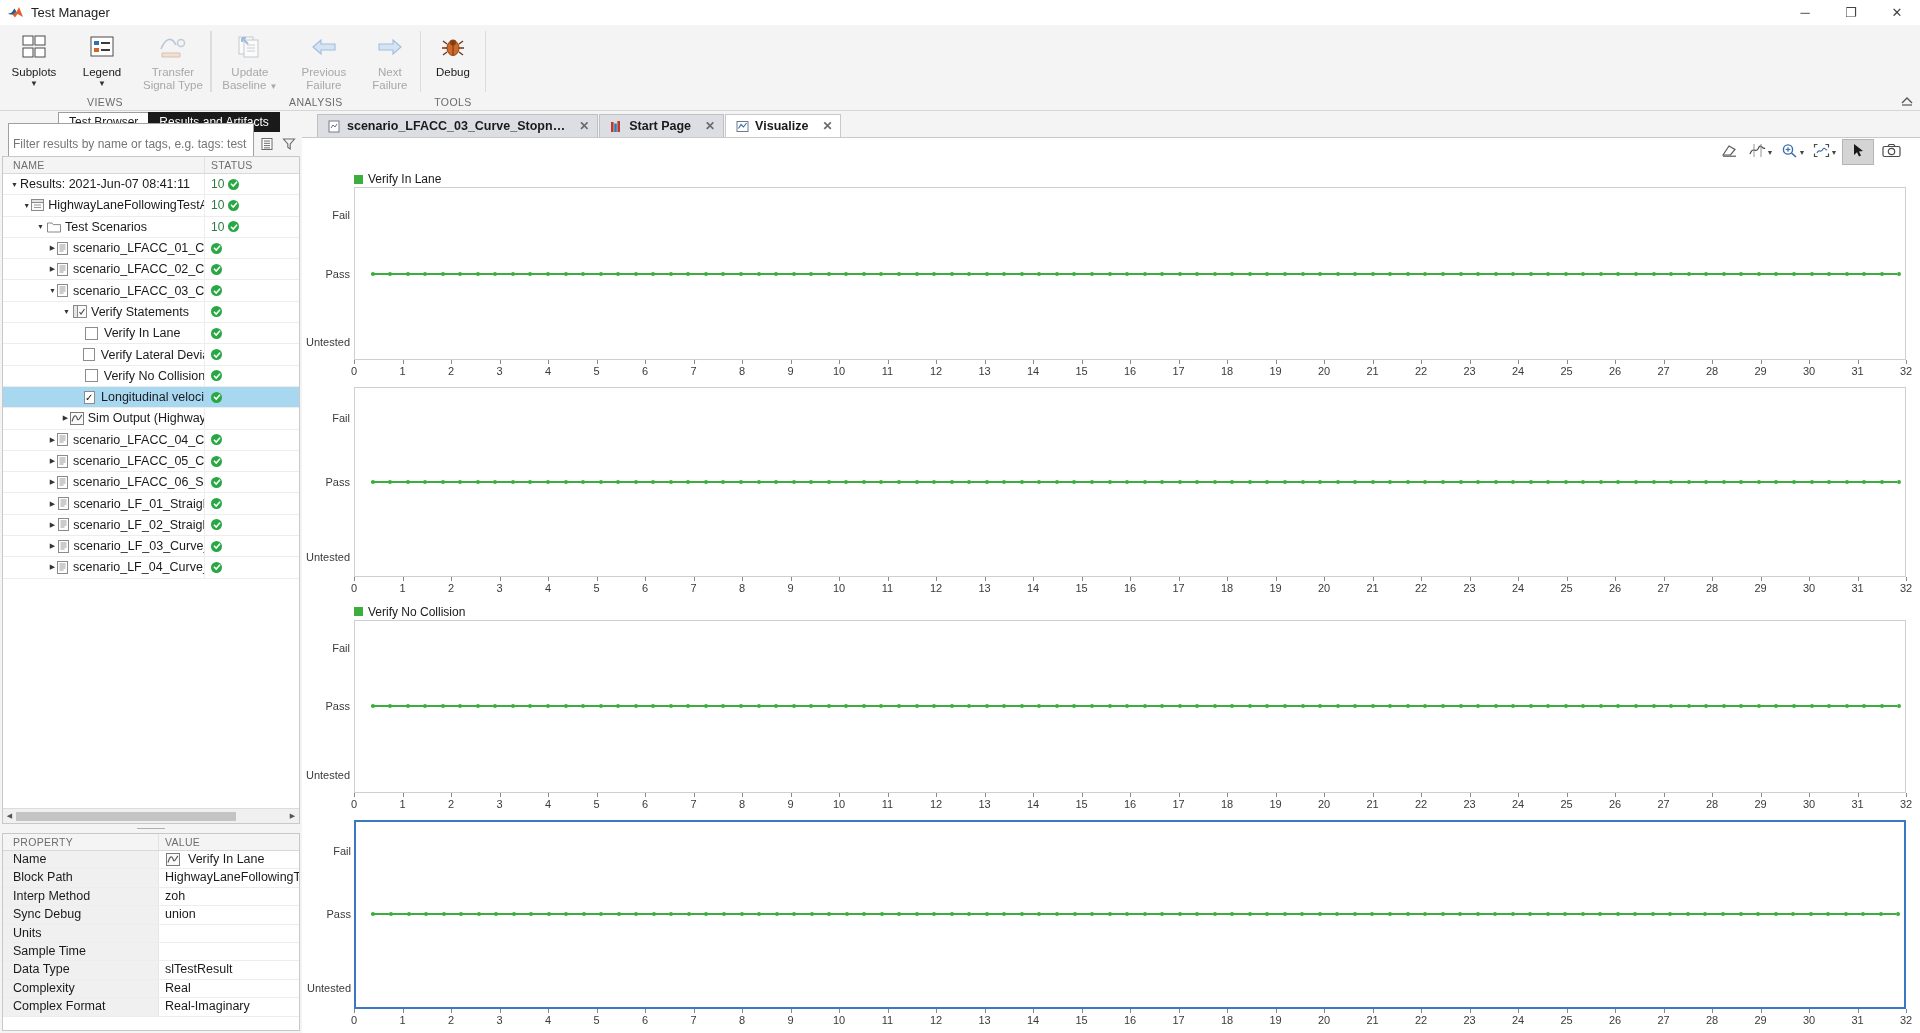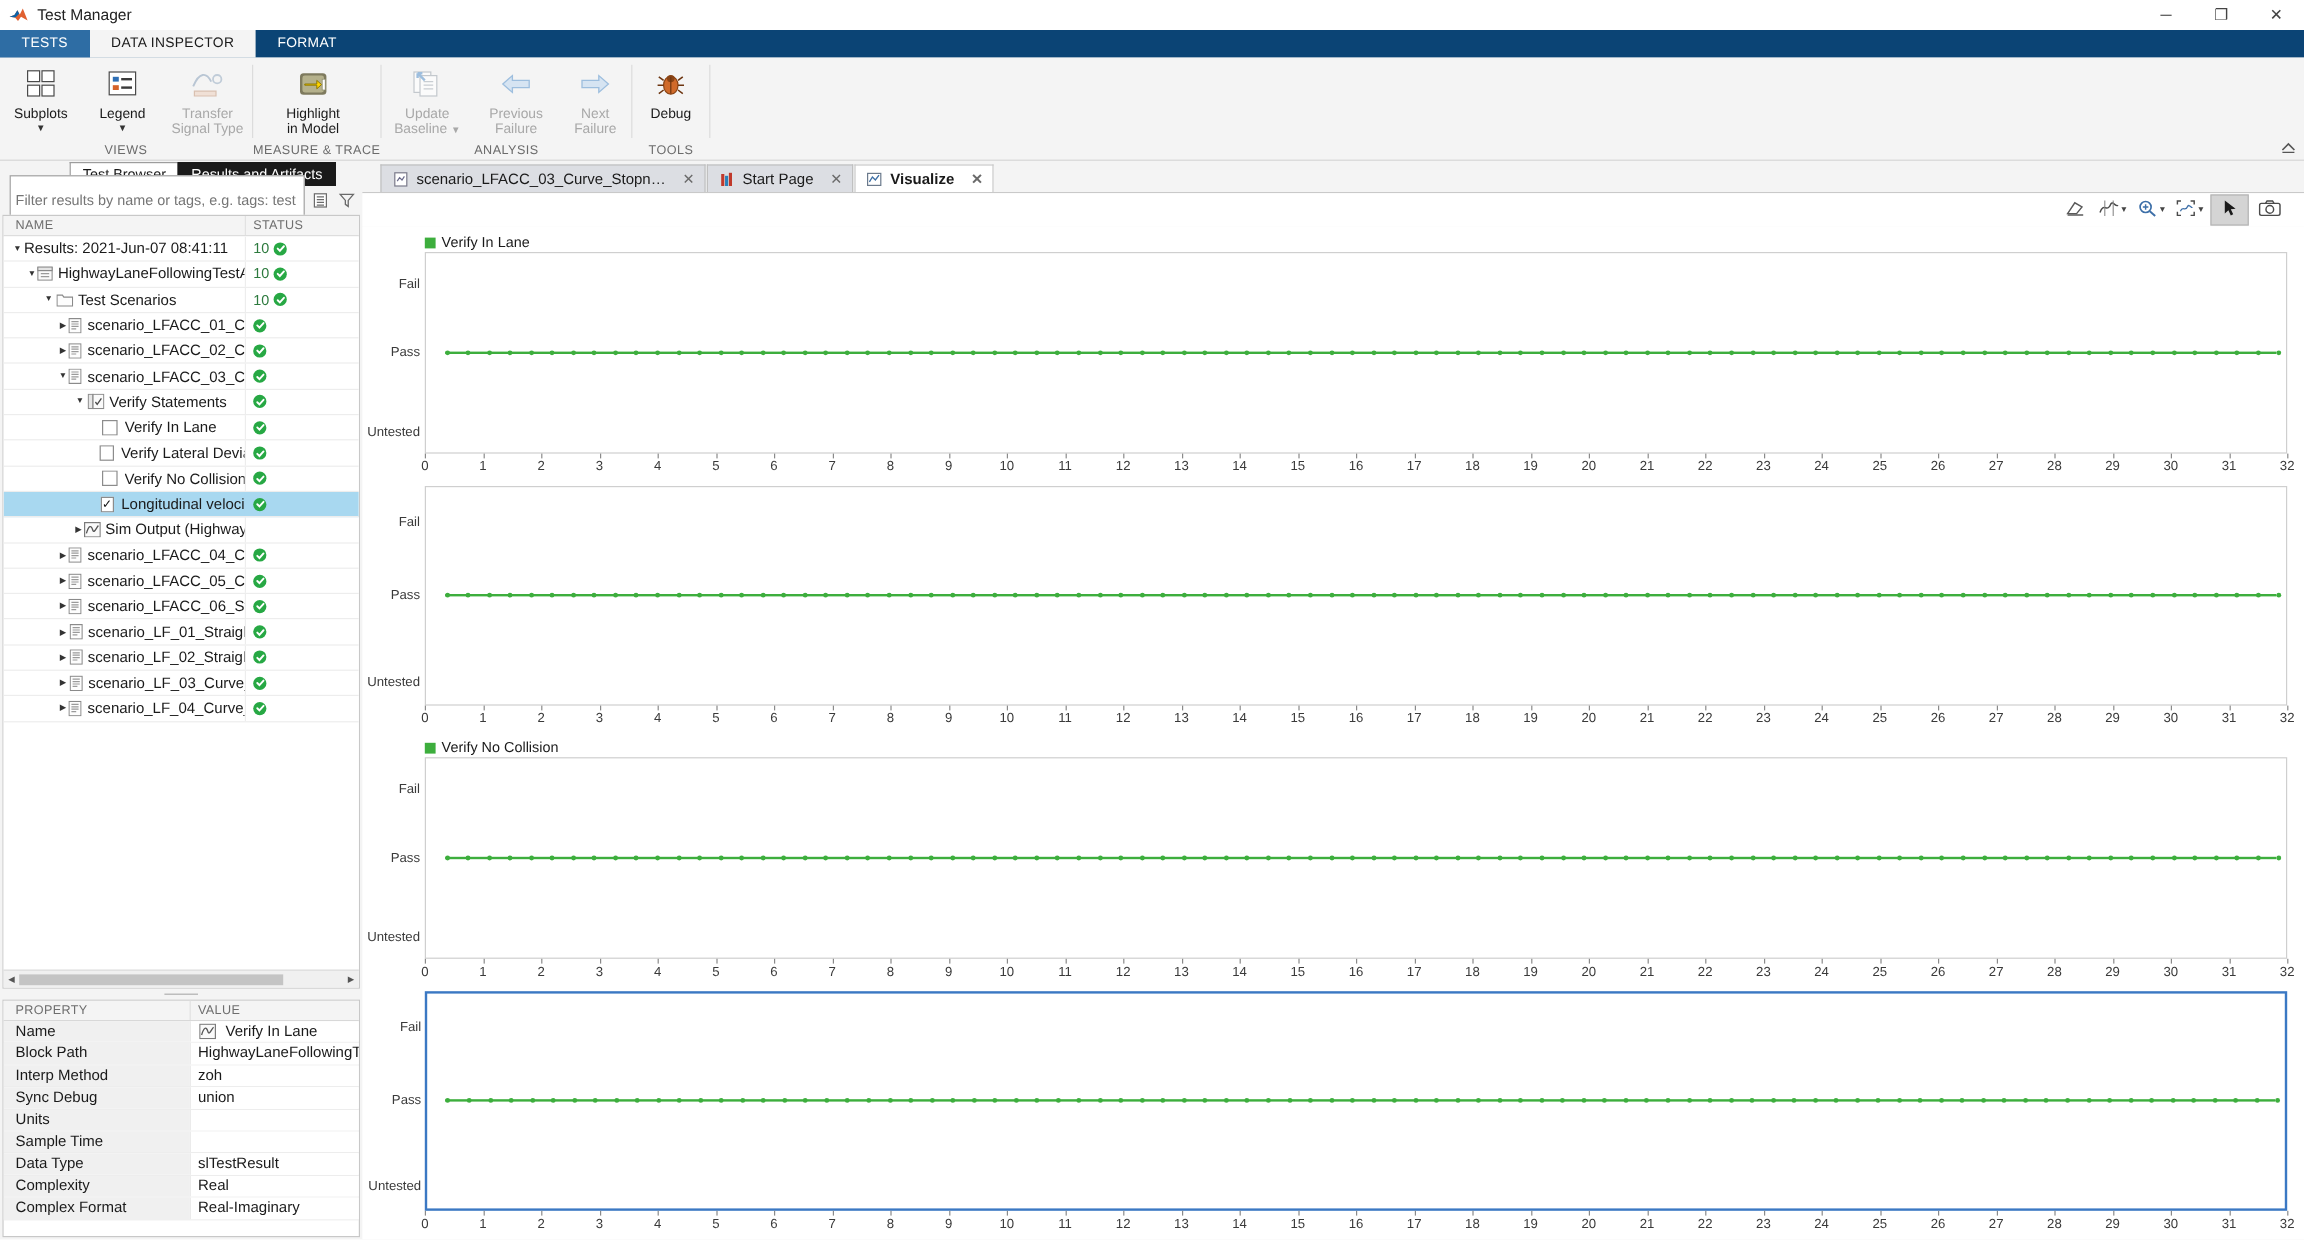--- a/index.html
+++ b/index.html
@@ -100,21 +100,21 @@
   .prow .p1{width:145px;padding-left:10px;line-height:17.4px;font-size:12.5px;background:#f0f0f0;}
   .prow .p2{flex:1;padding-left:6px;line-height:17.4px;font-size:12.5px;background:#ffffff;
             border-left:1px solid #e6e6e6;display:flex;align-items:center;gap:4px;overflow:hidden;
             white-space:nowrap;}
 
   
   .right{flex:1;display:flex;flex-direction:column;min-width:0;background:#f4f4f4;}
   .doctabs{height:26px;display:flex;align-items:flex-end;padding-left:15px;background:#f4f4f4;
            border-bottom:1px solid #c9c9c9;}
   .dtab{height:22px;display:flex;align-items:center;gap:6px;padding:0 8px 0 9px;
-        font-size:12.5px;border:1px solid #c0c0c0;border-bottom:none;margin-right:1px;}
+        font-size:12.5px;border:1px solid #c0c0c0;border-bottom:none;margin-right:1px;font-weight:bold;}
   .dtab.inactive{background:#dcdee3;color:#1a1a1a;}
   .dtab.active{background:#ffffff;color:#1a1a1a;font-weight:bold;border-color:#c9c9c9;}
   .dtab .x{color:#6a6a6a;font-size:12px;margin-left:8px;}
   .dtab .dico{width:14px;height:14px;display:inline-flex;align-items:center;justify-content:center;}
 
   .plottoolbar{height:28px;background:#ffffff;display:flex;align-items:center;
                justify-content:flex-end;padding-right:14px;gap:2px;}
   .ptbtn{height:24px;min-width:26px;display:flex;align-items:center;justify-content:center;gap:1px;padding:0 2px;}
   .ptbtn.active{background:#d4d4d4;border:1px solid #b4b4b4;}
   .tcaret{font-size:7px;color:#444;}
@@ -149,25 +149,20 @@
       </svg>
     </span>
     <span class="title-text">Test Manager</span>
     <div class="win-btns">
       <div class="win-btn">─</div>
       <div class="win-btn">❐</div>
       <div class="win-btn close">✕</div>
     </div>
   </div>
 
-  <div class="ribbon-tabs">
-    <div class="rtab tests">TESTS</div>
-    <div class="rtab active">DATA INSPECTOR</div>
-    <div class="rtab">FORMAT</div>
-  </div>
 
   <div class="ribbon">
 
     <div class="rgroup">
       <div class="items">
         <div class="rbtn">
           <span class="ico">
             <svg width="26" height="26" viewBox="0 0 26 26">
               <rect x="2" y="2" width="10" height="9" fill="#fff" stroke="#4a4a4a"></rect>
               <rect x="14" y="2" width="10" height="9" fill="#fff" stroke="#4a4a4a"></rect>
@@ -202,39 +197,20 @@
           <span class="lbl">
             <span>Transfer</span><br>
             <span>Signal Type</span>
           </span>
         </div>
       </div>
       <div class="glabel">VIEWS</div>
     </div>
     <div class="rsep"></div>
 
-    <div class="rgroup">
-      <div class="items">
-        <div class="rbtn" style="min-width:86px">
-          <span class="ico">
-            <svg width="28" height="26" viewBox="0 0 28 26">
-              <rect x="3" y="4" width="22" height="18" rx="3" fill="#7e7a5e"></rect>
-              <rect x="5" y="6" width="18" height="14" rx="2" fill="#b5b18c"></rect>
-              <path d="M7 13 L17 13 L17 10 L21 13.5 L17 17 L17 14 L7 14 Z" fill="#ffd400" stroke="#8a7500" stroke-width="0.8"></path>
-              <rect x="21.5" y="9" width="2.5" height="9" fill="#fff" stroke="#8a8a6a" stroke-width="0.6"></rect>
-            </svg>
-          </span>
-          <span class="lbl">
-            <span>Highlight</span><br>
-            <span>in Model</span>
-          </span>
-        </div>
-      </div>
-      <div class="glabel">MEASURE &amp; TRACE</div>
-    </div>
     <div class="rsep"></div>
 
     <div class="rgroup">
       <div class="items">
         <div class="rbtn disabled" style="min-width:62px">
           <span class="ico">
             <svg width="28" height="26" viewBox="0 0 28 26">
               <rect x="3" y="3" width="14" height="17" fill="#fbfbfb" stroke="#c3c8cd"></rect>
               <rect x="8" y="6" width="14" height="17" fill="#fbfbfb" stroke="#c3c8cd"></rect>
               <line x1="11" y1="11" x2="19" y2="11" stroke="#c8cdd2"></line>

